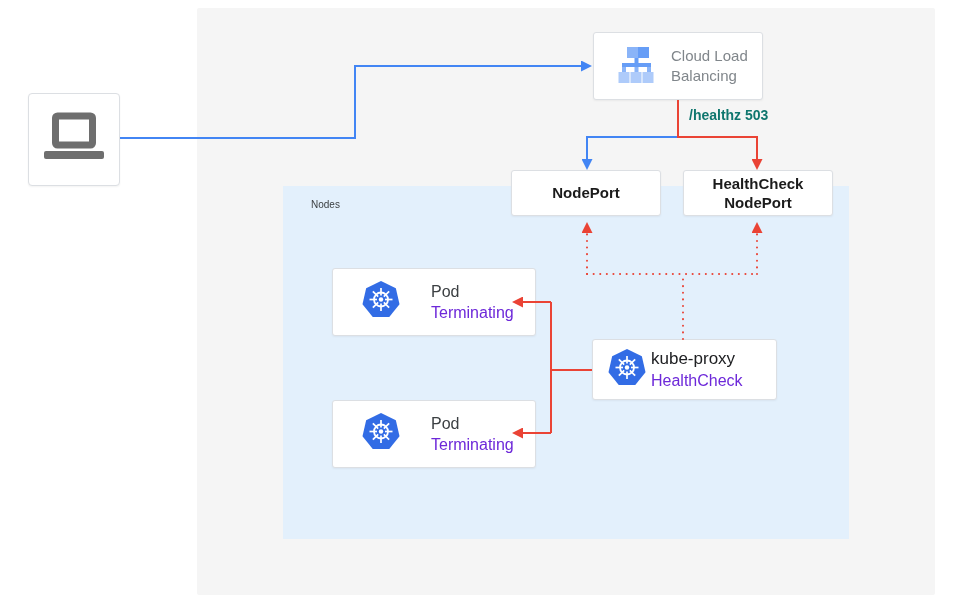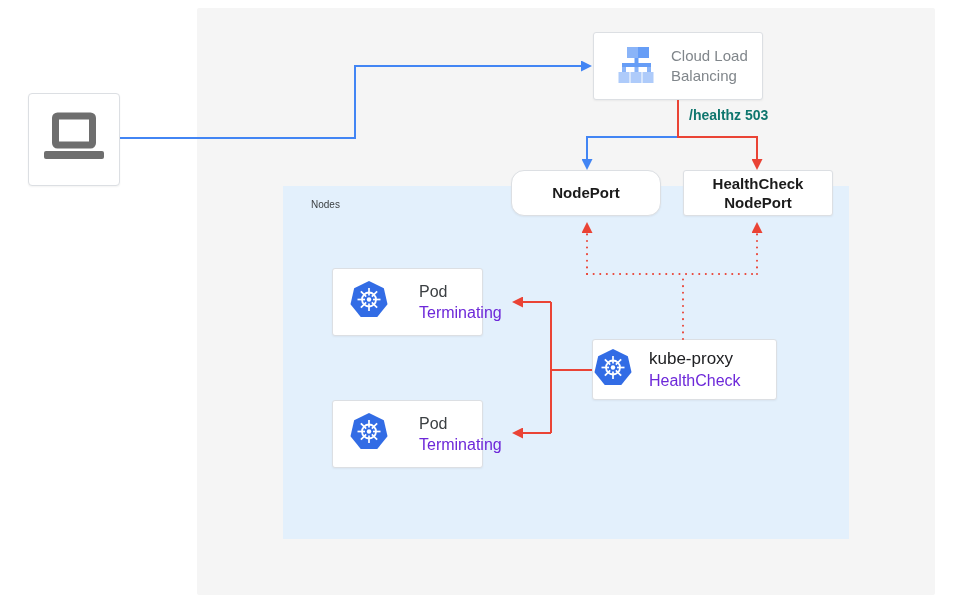--- a/index.html
+++ b/index.html
@@ -19,28 +19,28 @@
     display:flex;align-items:center;justify-content:center;}
 
   .card-clb{left:593px;top:32px;width:170px;height:68px;
     display:flex;align-items:center;gap:15px;padding-left:22px;}
   .clb-label{font-size:15px;line-height:1.35;color:#80868b;width:92px;}
 
   .healthz{position:absolute;left:689px;top:107px;font-size:14px;font-weight:bold;color:#0f766e;}
 
   .card-port{height:46px;width:150px;display:flex;align-items:center;justify-content:center;
     text-align:center;font-weight:bold;font-size:15px;color:#1b1b1b;line-height:1.28;}
-  .card-nodeport{left:511px;top:170px;border-radius:13px;}
+  .card-nodeport{left:511px;top:170px;}
   .card-hcport{left:683px;top:170px;}
 
-  .card-pod{left:332px;width:151px;height:68px;display:flex;align-items:center;gap:30px;padding-left:16px;}
+  .card-pod{left:332px;width:204px;height:68px;display:flex;align-items:center;gap:30px;padding-left:28px;}
   .card-pod1{top:268px;}
   .card-pod2{top:400px;}
   .card-kproxy{left:592px;top:339px;width:185px;height:61px;
-    display:flex;align-items:center;gap:16px;}
+    display:flex;align-items:center;gap:4px;padding-left:14px;}
 
   .entity-text{display:flex;flex-direction:column;gap:3px;}
   .entity-title{font-size:16px;color:#3c4043;}
   .entity-title-lg{font-size:17px;color:#202124;}
   .entity-sub{font-size:16px;color:#6d28d9;}
 
   .lines{position:absolute;left:0;top:0;width:953px;height:612px;pointer-events:none;}
 </style>
 </head>
 <body>

